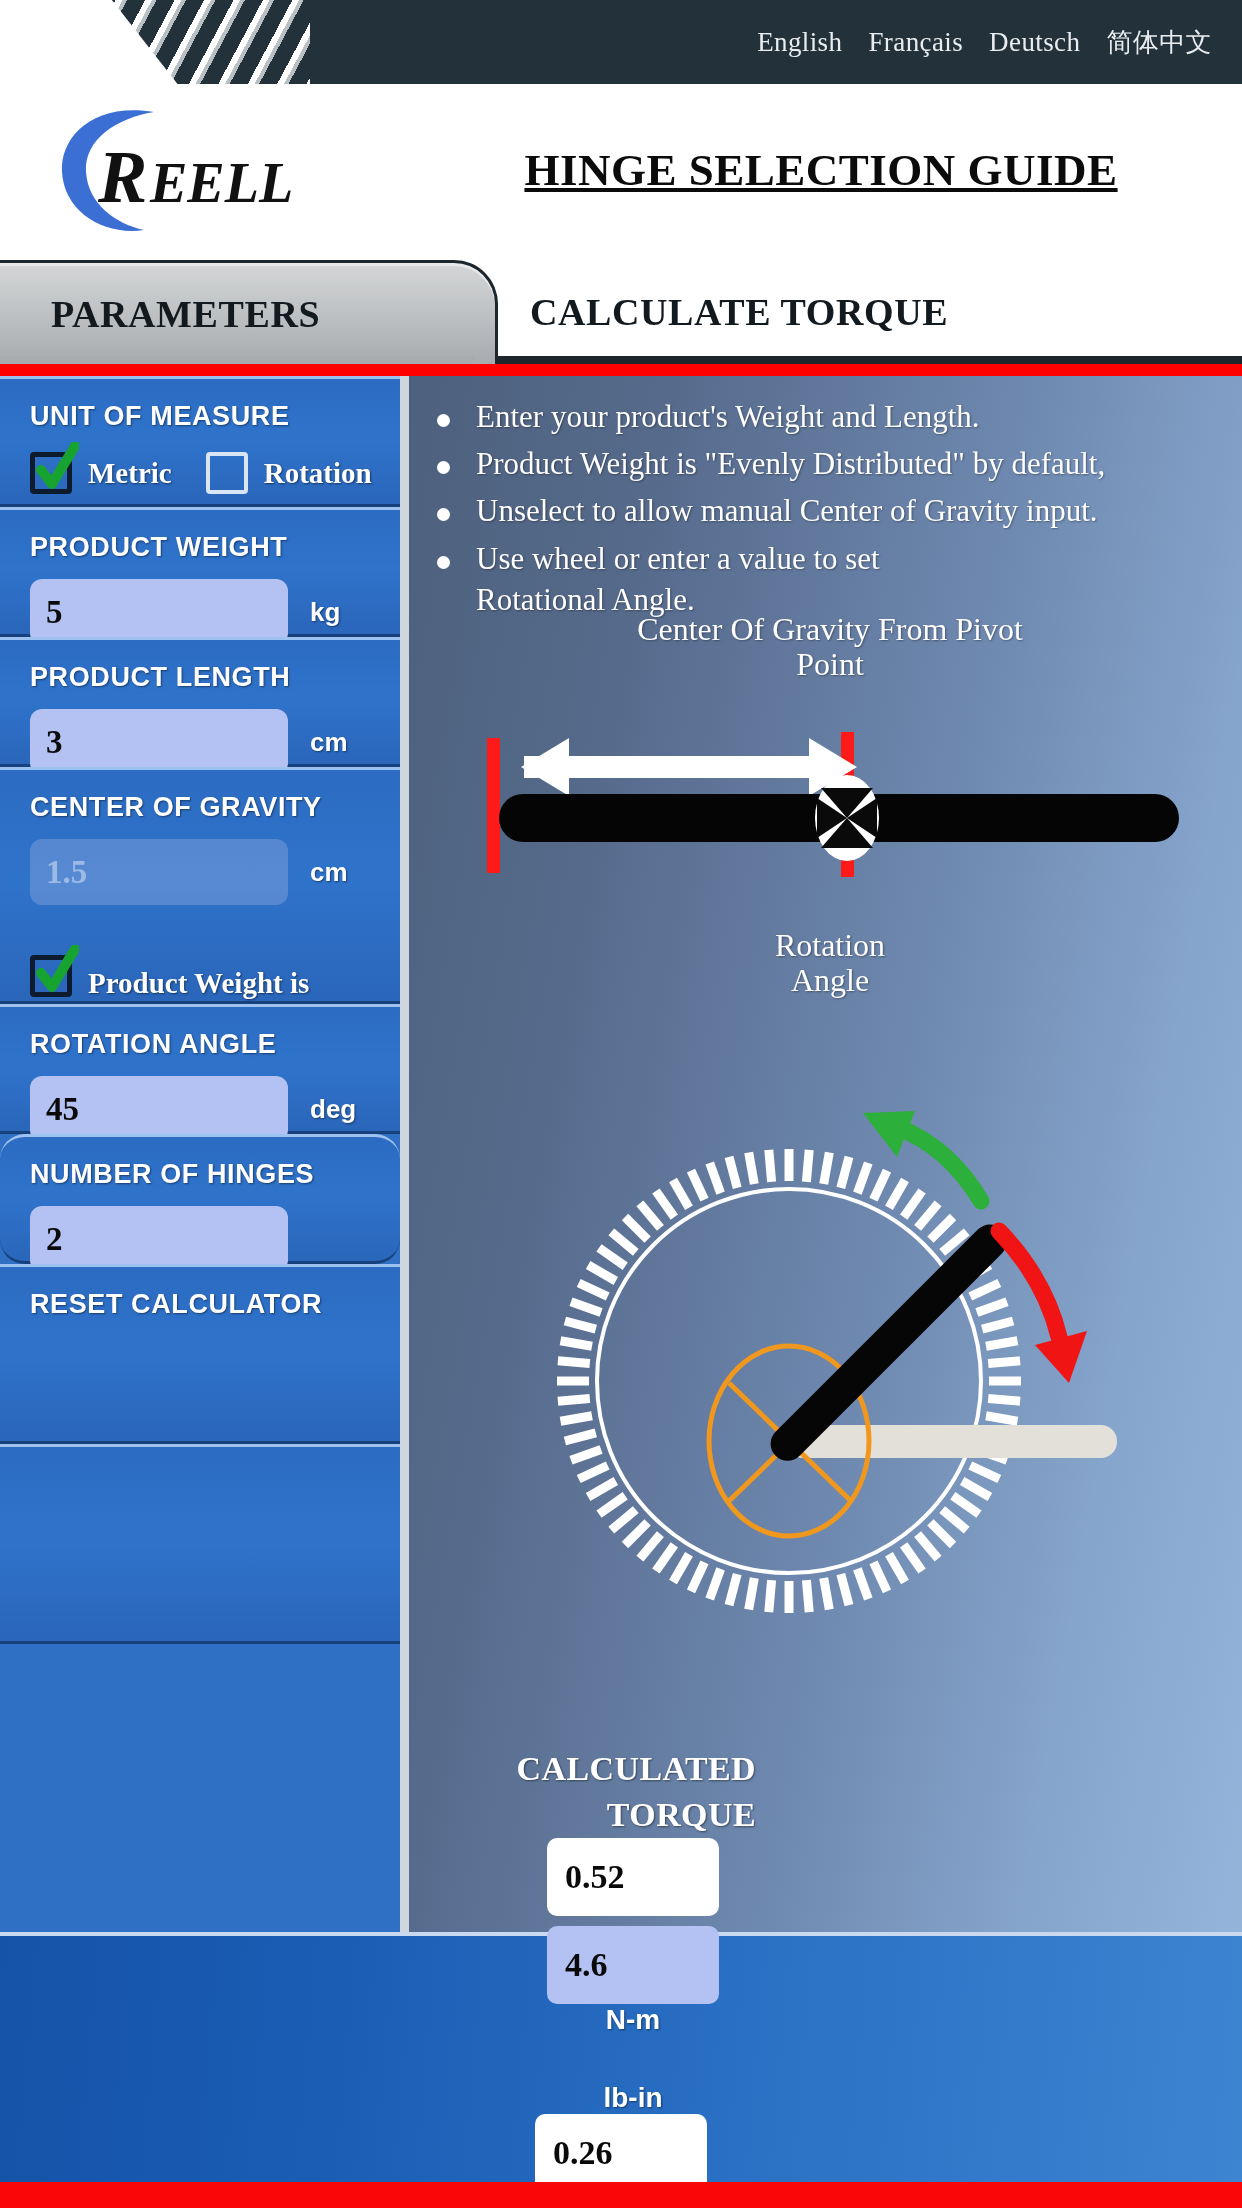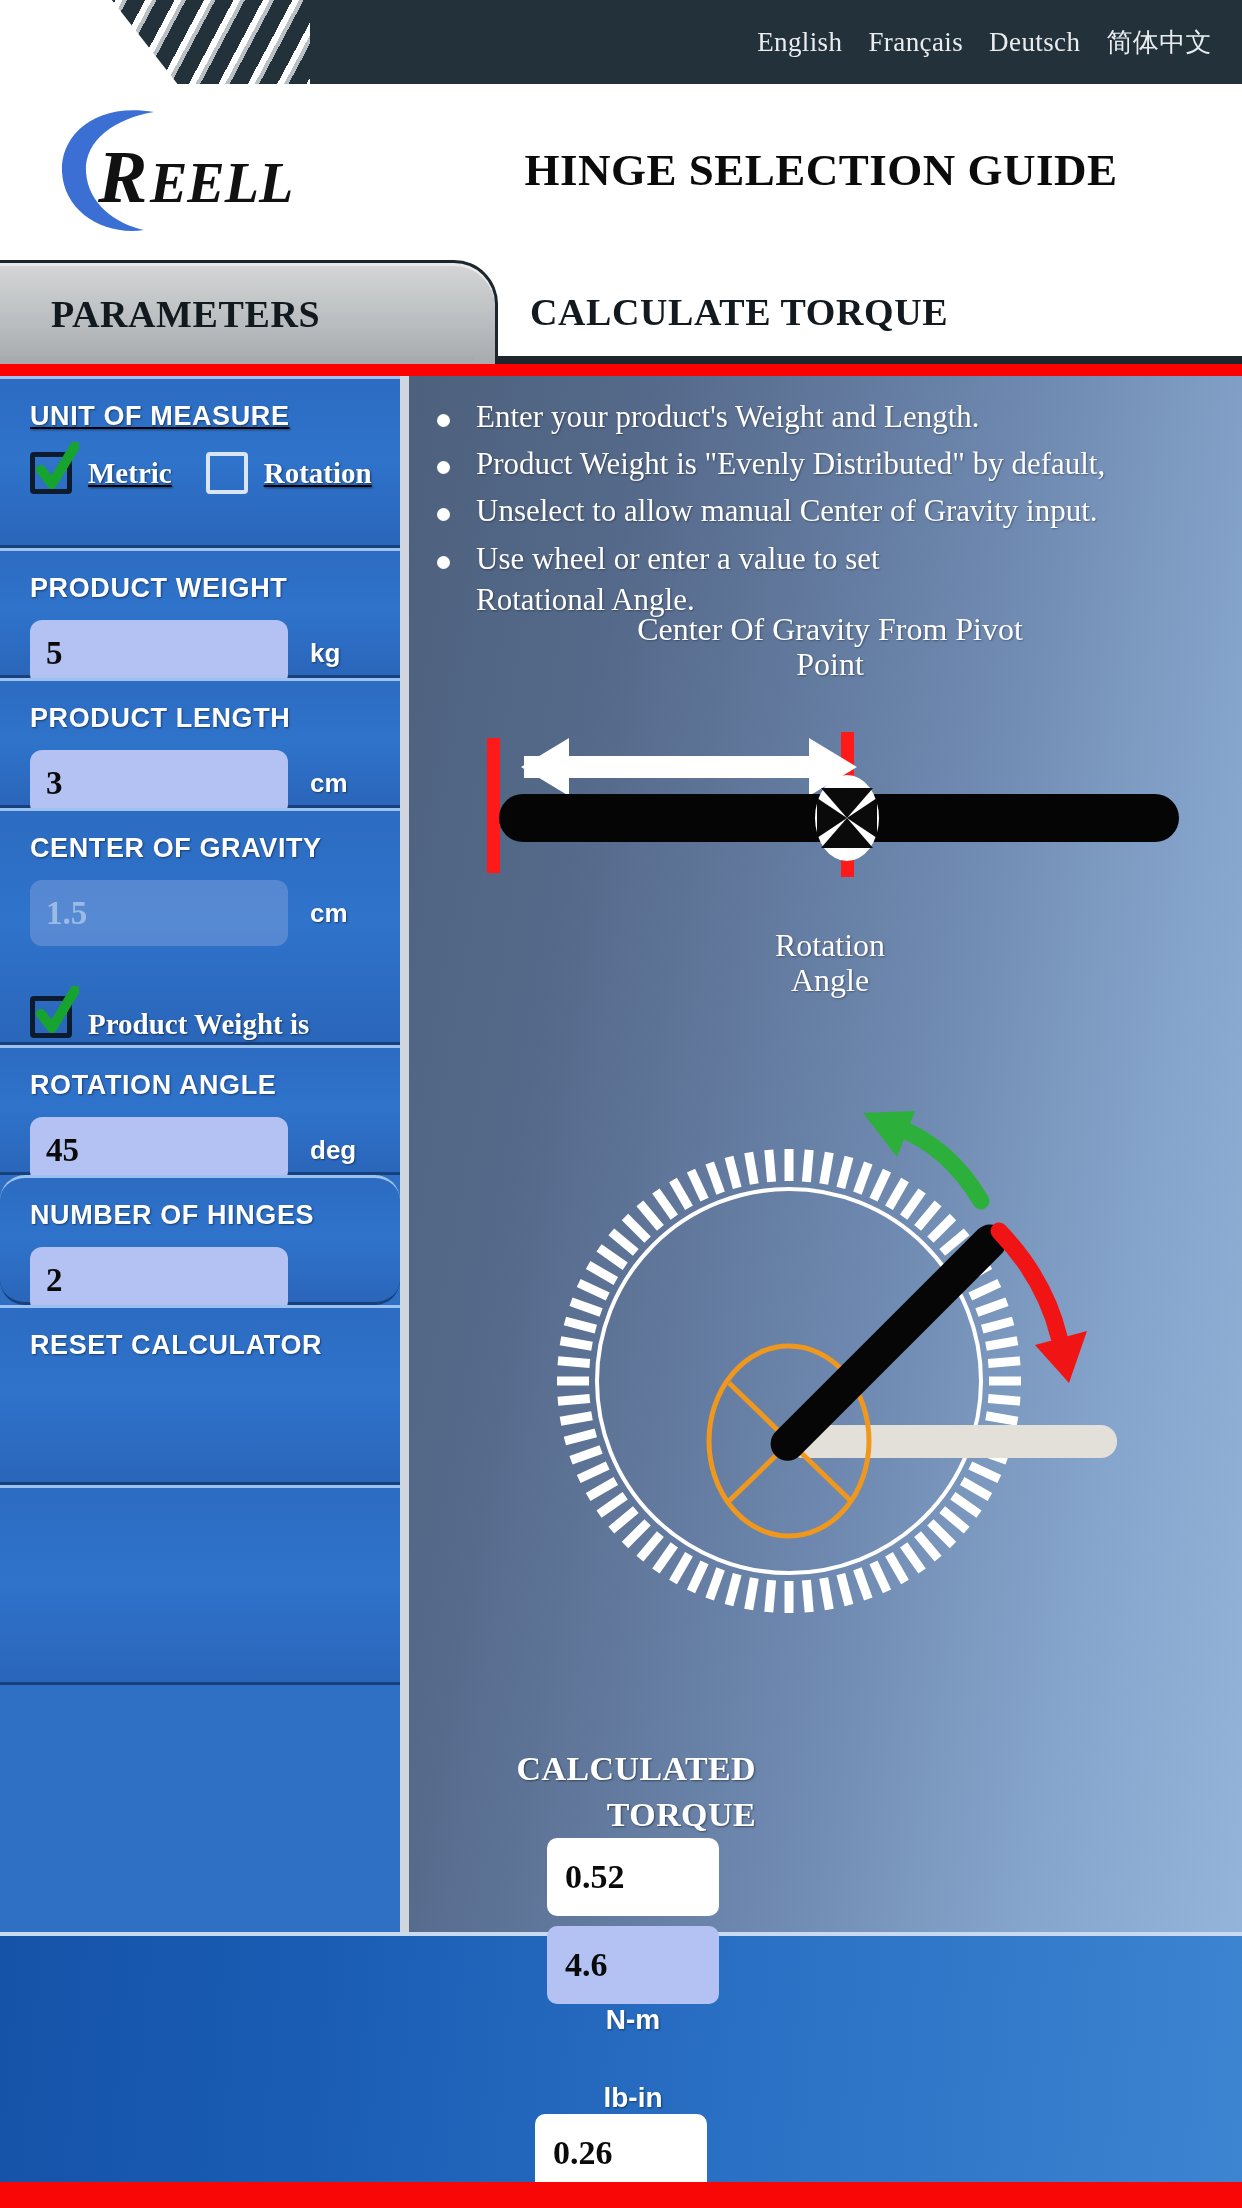--- a/index.html
+++ b/index.html
@@ -49,21 +49,21 @@
     position: absolute; left: 0; top: 84px; width: 1242px; height: 172px;
     background: #ffffff;
   }
   .logo { position: absolute; left: 46px; top: 10px; width: 270px; height: 148px; }
   .logo svg { width: 100%; height: 100%; display: block; }
   .app-title {
     position: absolute; left: 400px; top: 0; width: 842px; height: 172px;
     display: flex; align-items: center; justify-content: center;
     font-family: "Liberation Serif","DejaVu Serif",serif;
     font-weight: bold; font-size: 45px; color: #0b0b0b;
-    letter-spacing: .5px; white-space: nowrap;
+    letter-spacing: .5px; white-space: nowrap; text-decoration: underline;
   }
 
   
   .tabstrip {
     position: absolute; left: 0; top: 256px; width: 1242px; height: 108px;
     background: #ffffff;
   }
   .tab {
     position: absolute; top: 4px; height: 104px;
     display: flex; align-items: center;
@@ -262,21 +262,21 @@
       <span>CALCULATE TORQUE</span>
     </div>
   </div>
 
   <div class="red-line-top"></div>
 
   <div class="body-area">
 
     <div class="sidebar">
 
-      <div class="panel" style="height:172px;text-decoration:underline;">
+      <div class="panel" style="height:131px;">
         <div class="panel-label">UNIT OF MEASURE</div>
         <div class="cb-row">
           <div class="cb-group">
             <div class="cbox checked">
               <div class="box"></div>
               <svg class="tick" viewBox="0 0 44 52">
                 <path d="M6 28 L17 42 L40 4" stroke="#17a32f" stroke-width="10" fill="none" stroke-linecap="round" stroke-linejoin="round"></path>
               </svg>
             </div>
             <span class="cb-label">Metric</span>

